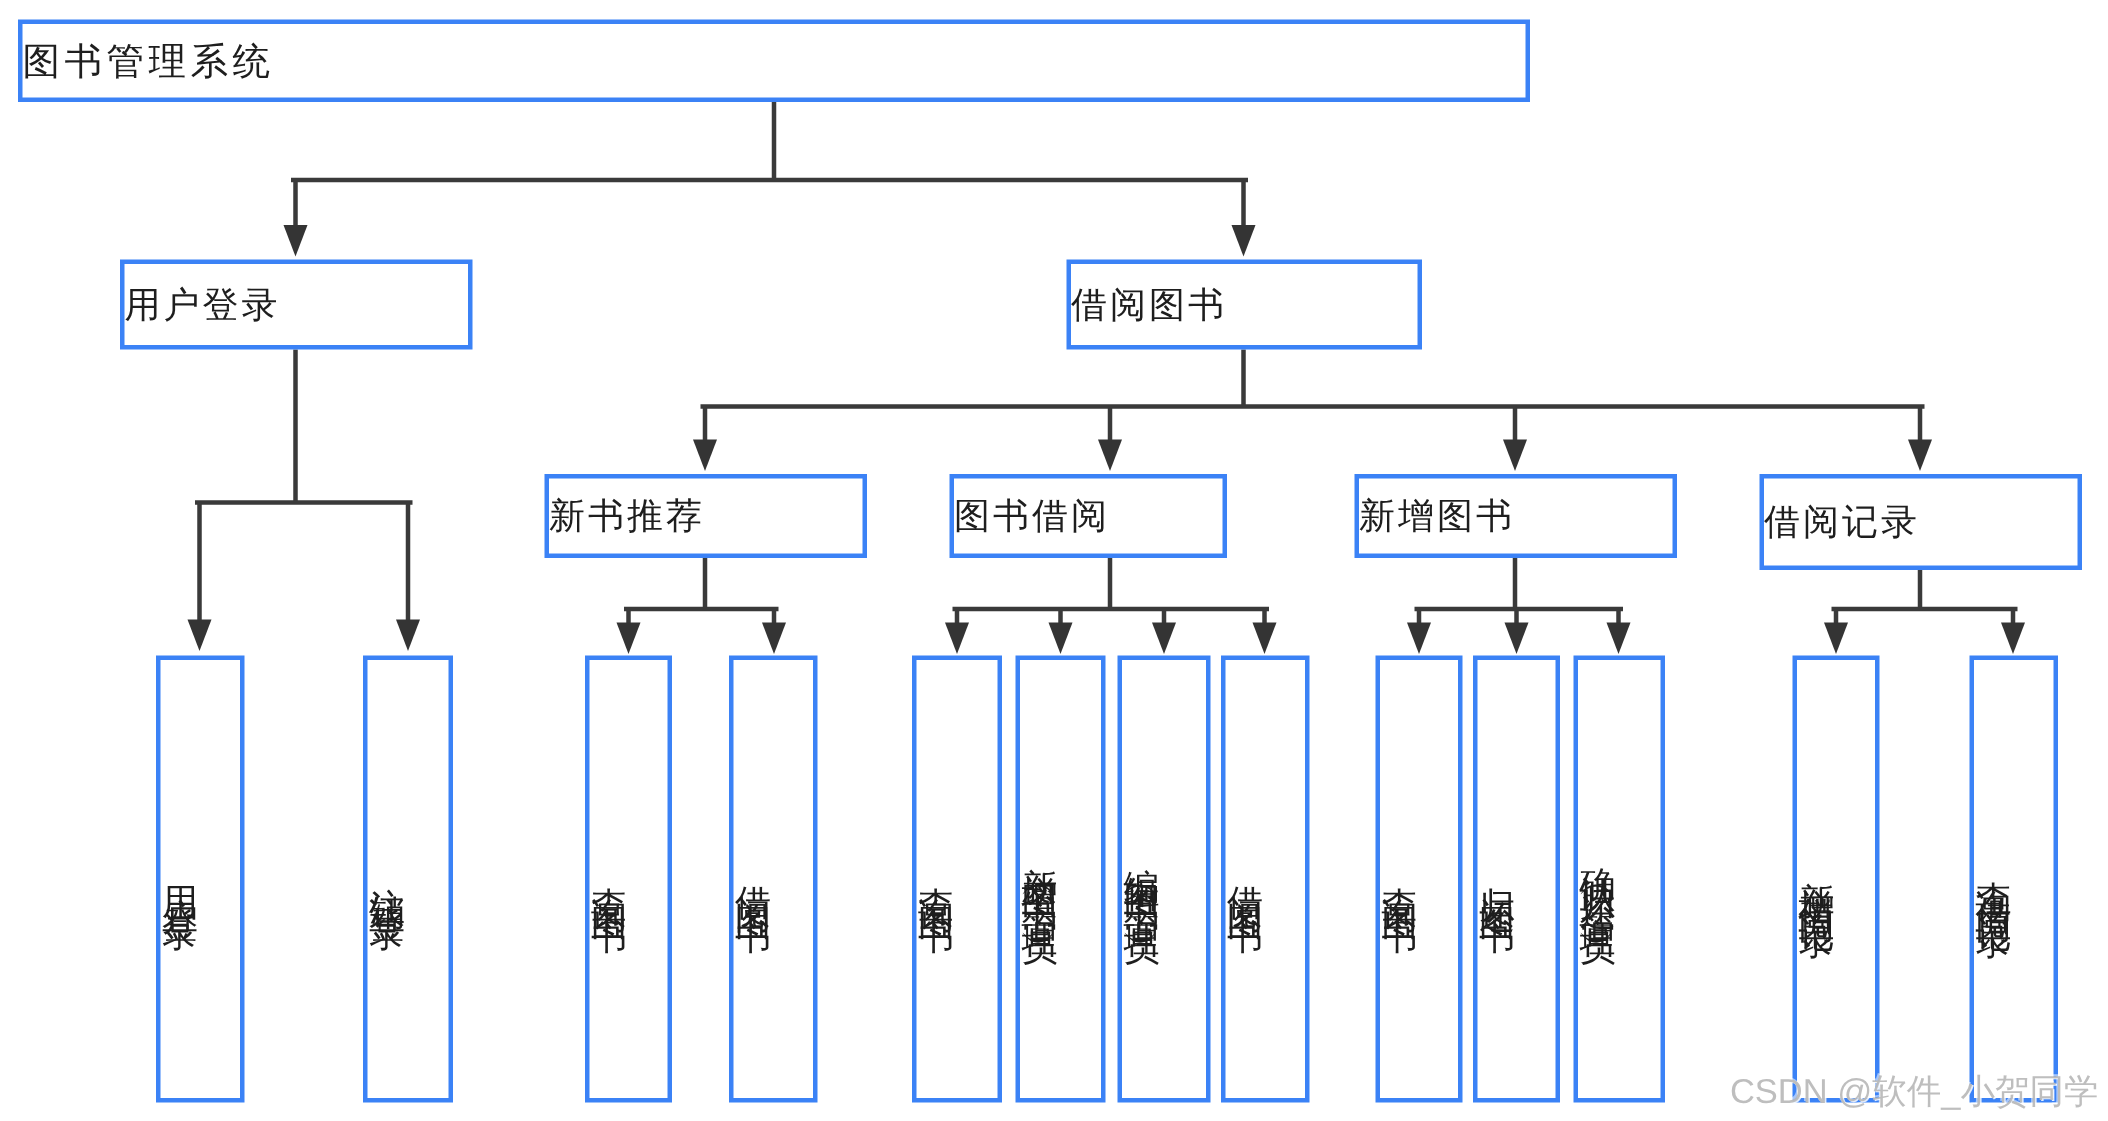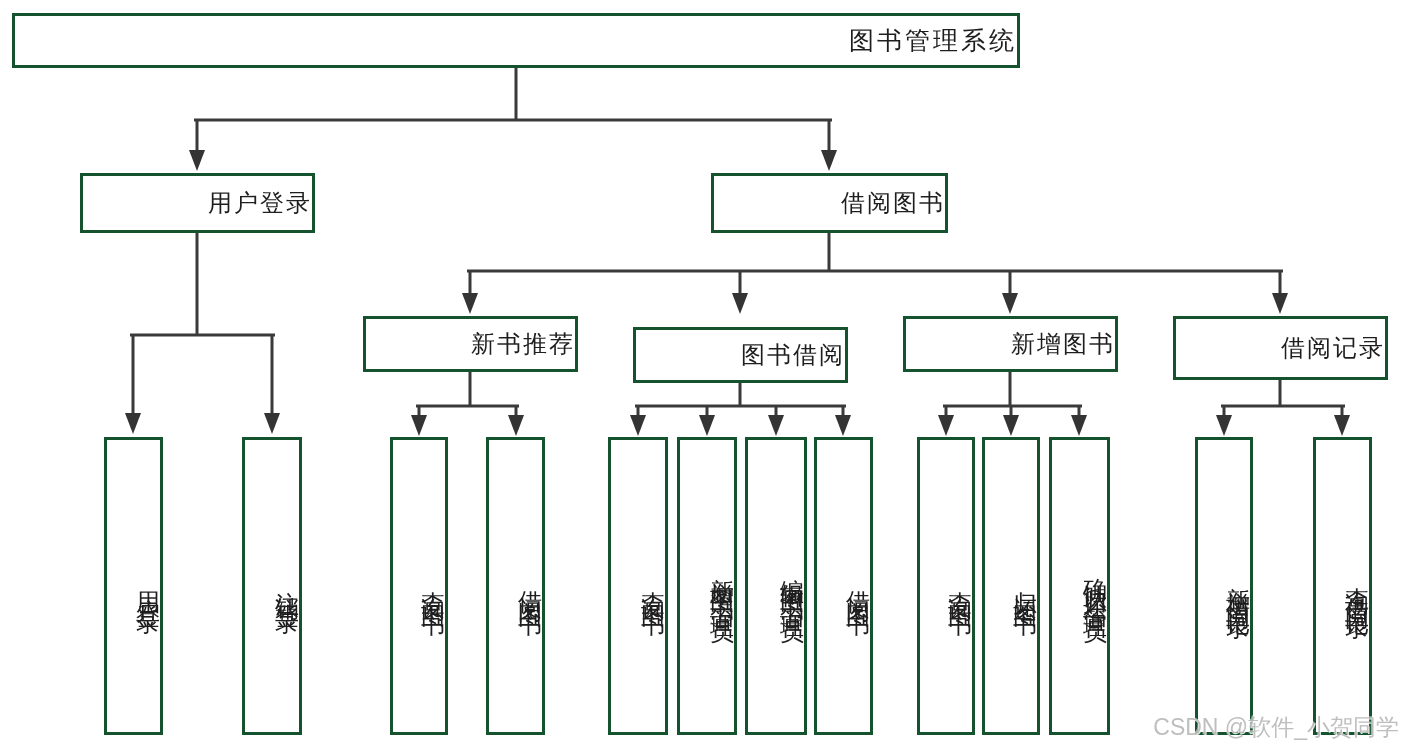--- a/index.html
+++ b/index.html
@@ -14,24 +14,24 @@
   #connectors {
     position: absolute;
     left: 0; top: 0;
     width: 1405px; height: 747px;
     z-index: 1;
   }
   .node {
     position: absolute;
     box-sizing: border-box;
     background: #ffffff;
-    border: 3px solid #14532d;
+    border: 3px solid #3b82f6;
     display: flex;
     align-items: center;
-    justify-content: flex-end;
+    justify-content: flex-start;
     color: #1e1e1e;
     z-index: 2;
   }
   .node.h span {
     font-size: 24px;
     letter-spacing: 2px;
     white-space: nowrap;
   }
   .node.root span {
     font-size: 25px;
@@ -114,21 +114,21 @@
   <div class="node h" style="left:80px; top:173px; width:235px; height:60px;">
     <span>用户登录</span>
   </div>
   <div class="node h" style="left:711px; top:173px; width:237px; height:60px;">
     <span>借阅图书</span>
   </div>
 
   <div class="node h" style="left:363px; top:316px; width:215px; height:56px;">
     <span>新书推荐</span>
   </div>
-  <div class="node h" style="left:633px; top:316px; width:215px; height:56px;margin-top:11px;">
+  <div class="node h" style="left:633px; top:316px; width:185px; height:56px;">
     <span>图书借阅</span>
   </div>
   <div class="node h" style="left:903px; top:316px; width:215px; height:56px;">
     <span>新增图书</span>
   </div>
   <div class="node h" style="left:1173px; top:316px; width:215px; height:64px;">
     <span>借阅记录</span>
   </div>
 
   <div class="node v" style="left:104px; top:437px; width:59px; height:298px;">

